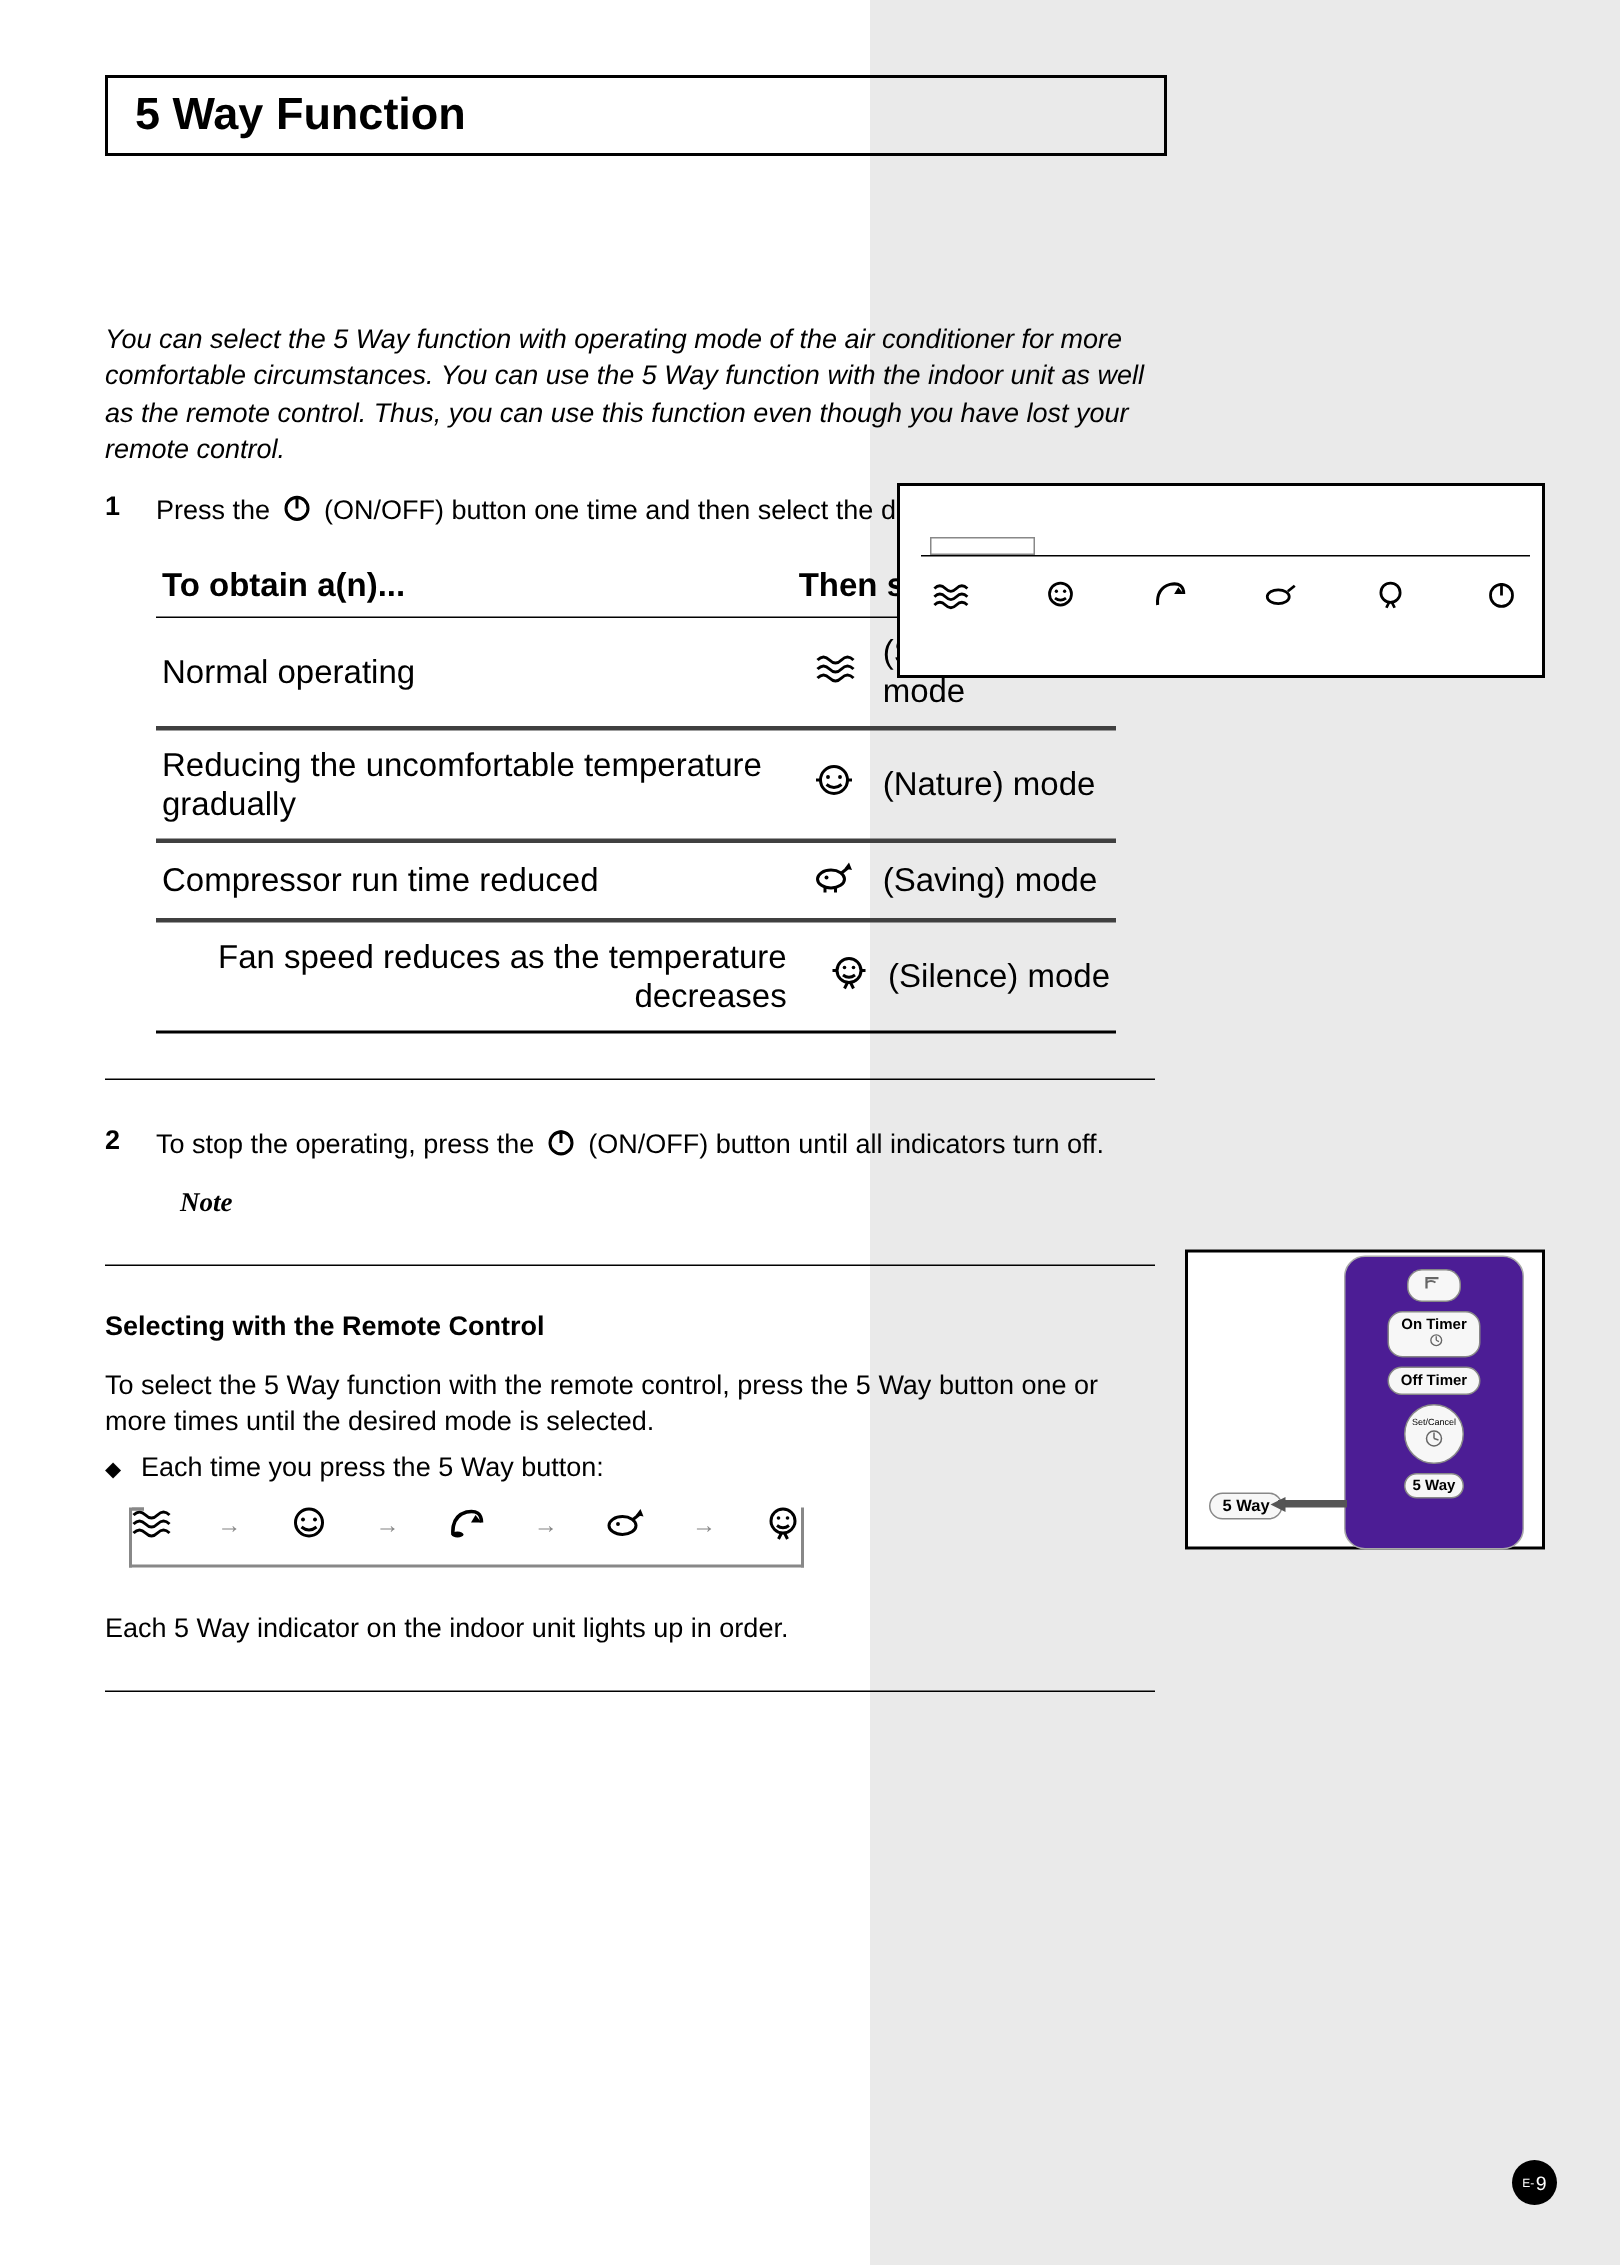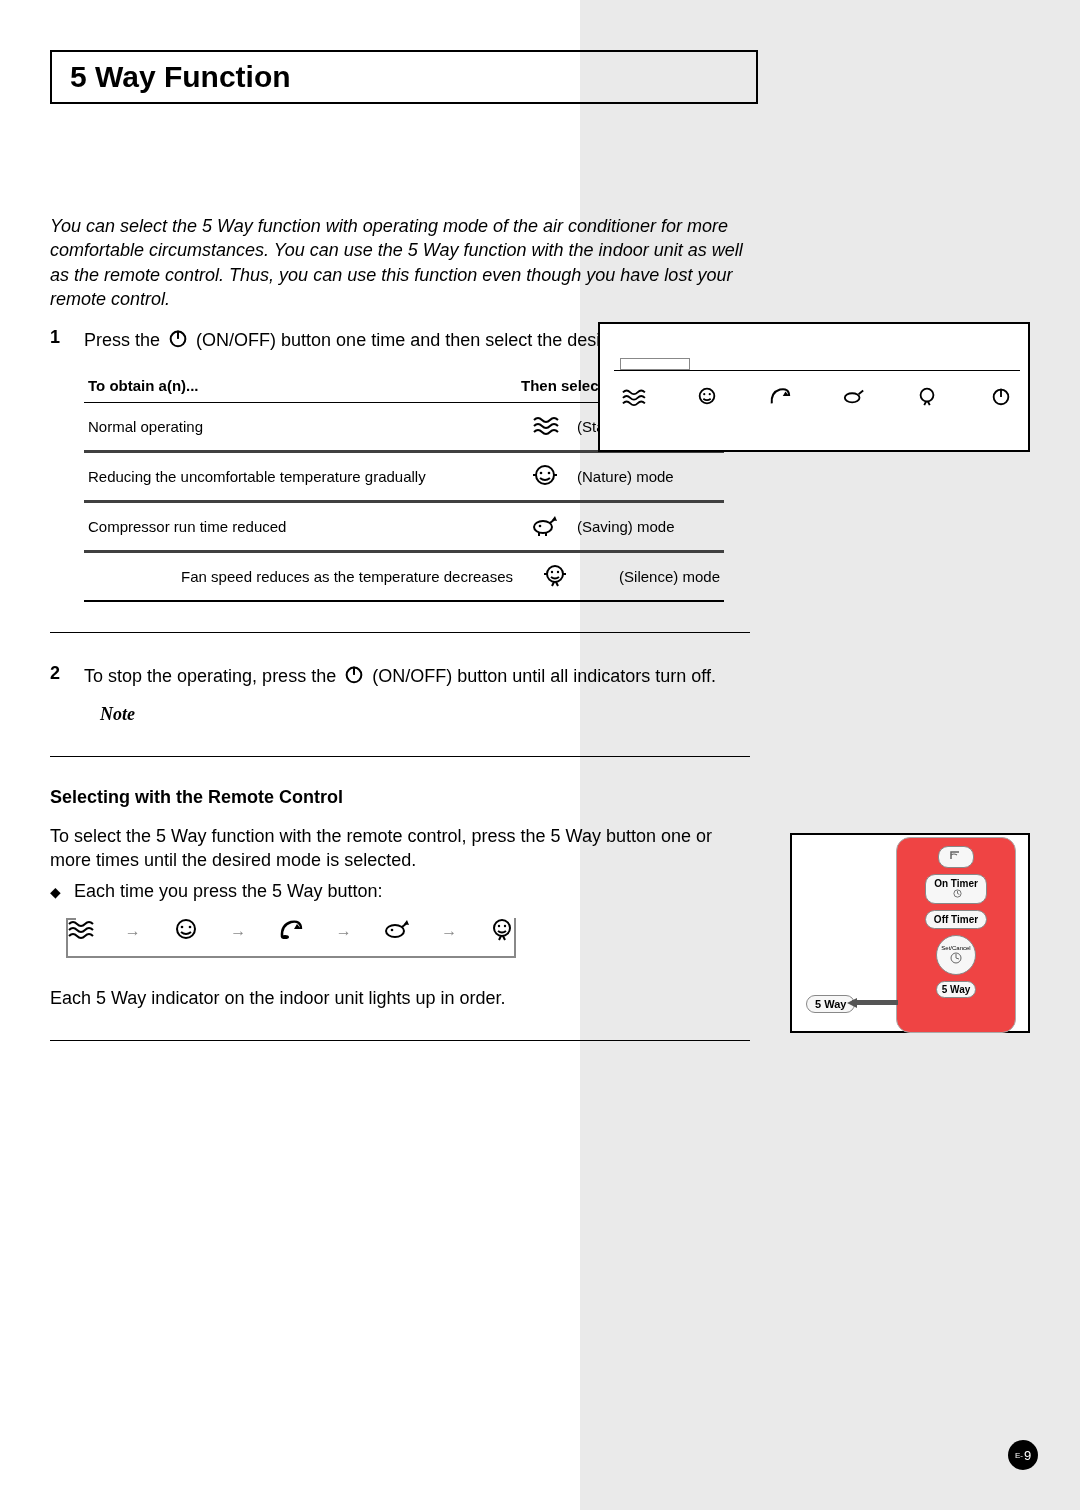--- a/index.html
+++ b/index.html
@@ -8,20 +8,21 @@
     font-family: Arial, Helvetica, sans-serif;
     background: #e5e5e5;
     color: #000;
   }
   .page {
     width: 1080px;
     height: 1510px;
     background: #fff;
     position: relative;
     margin: 0;
+    padding-left: 20px;
   }
   .side-strip {
     position: absolute;
     top: 0; right: 0;
     width: 500px;
     height: 1510px;
     background: #eaeaea;
   }
   .content {
     position: relative;
@@ -71,21 +72,21 @@
   }
   .inline-icon {
     display: inline-block;
     vertical-align: middle;
     margin: 0 2px;
   }
   .mode-table {
     width: 640px;
     margin: 14px 0 0 34px;
     border-collapse: collapse;
-    font-size: 15px;
+    font-size: 22px;
   }
   .mode-table th {
     text-align: left;
     font-weight: bold;
     border-bottom: 1.5px solid #000;
     padding: 8px 4px;
   }
   .mode-table td {
     border-bottom: 3px solid #404040;
     padding: 10px 4px;
@@ -179,21 +180,21 @@
   }
   .remote-figure {
     top: 833px; left: 790px; width: 240px; height: 200px;
   }
   .remote-body {
     position: absolute;
     width: 120px; height: 196px;
     top: 2px; right: 12px;
     border: 1.5px solid #aaa;
     border-radius: 14px;
-    background: #ef4444;
+    background: #4c1d95;
   }
   .remote-btn {
     border: 1.5px solid #888;
     border-radius: 10px;
     font-size: 10px;
     font-weight: bold;
     text-align: center;
     padding: 3px 4px;
     margin: 6px auto;
     background: #f7f7f7;

